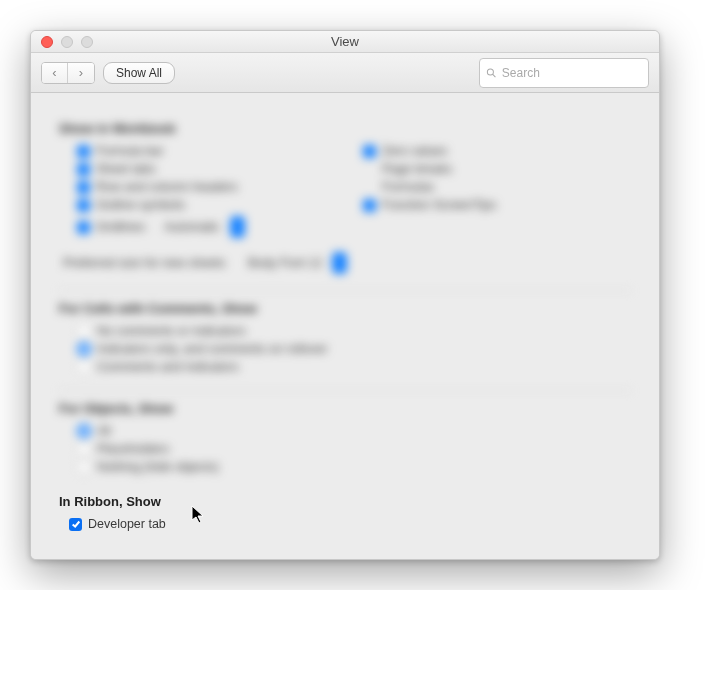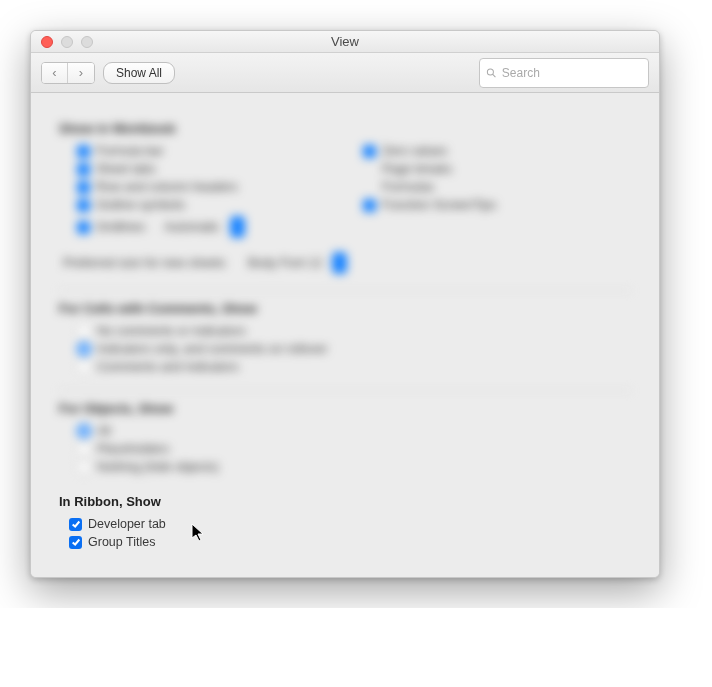--- a/index.html
+++ b/index.html
@@ -277,28 +277,20 @@
     <div class="sharp">
       <div class="section-title">In Ribbon, Show</div>
       <label class="opt-row">
         <span class="cb">
           <svg viewBox="0 0 12 12">
               <polyline points="2,6.5 5,9 10,3"></polyline>
             </svg>
         </span>
         <span>Developer tab</span>
       </label>
-      <label class="opt-row">
-        <span class="cb">
-          <svg viewBox="0 0 12 12">
-              <polyline points="2,6.5 5,9 10,3"></polyline>
-            </svg>
-        </span>
-        <span>Group Titles</span>
-      </label>
     </div>
 
     <svg class="cursor" style="left:160px; bottom:34px;" viewBox="0 0 16 20">
       <path d="M1 1 L1 15 L5 12 L8 18 L10 17 L7 11 L12 11 Z" fill="#000" stroke="#fff" stroke-width="1"></path>
     </svg>
 
   </div>
 </div>
 
 </body></html>

